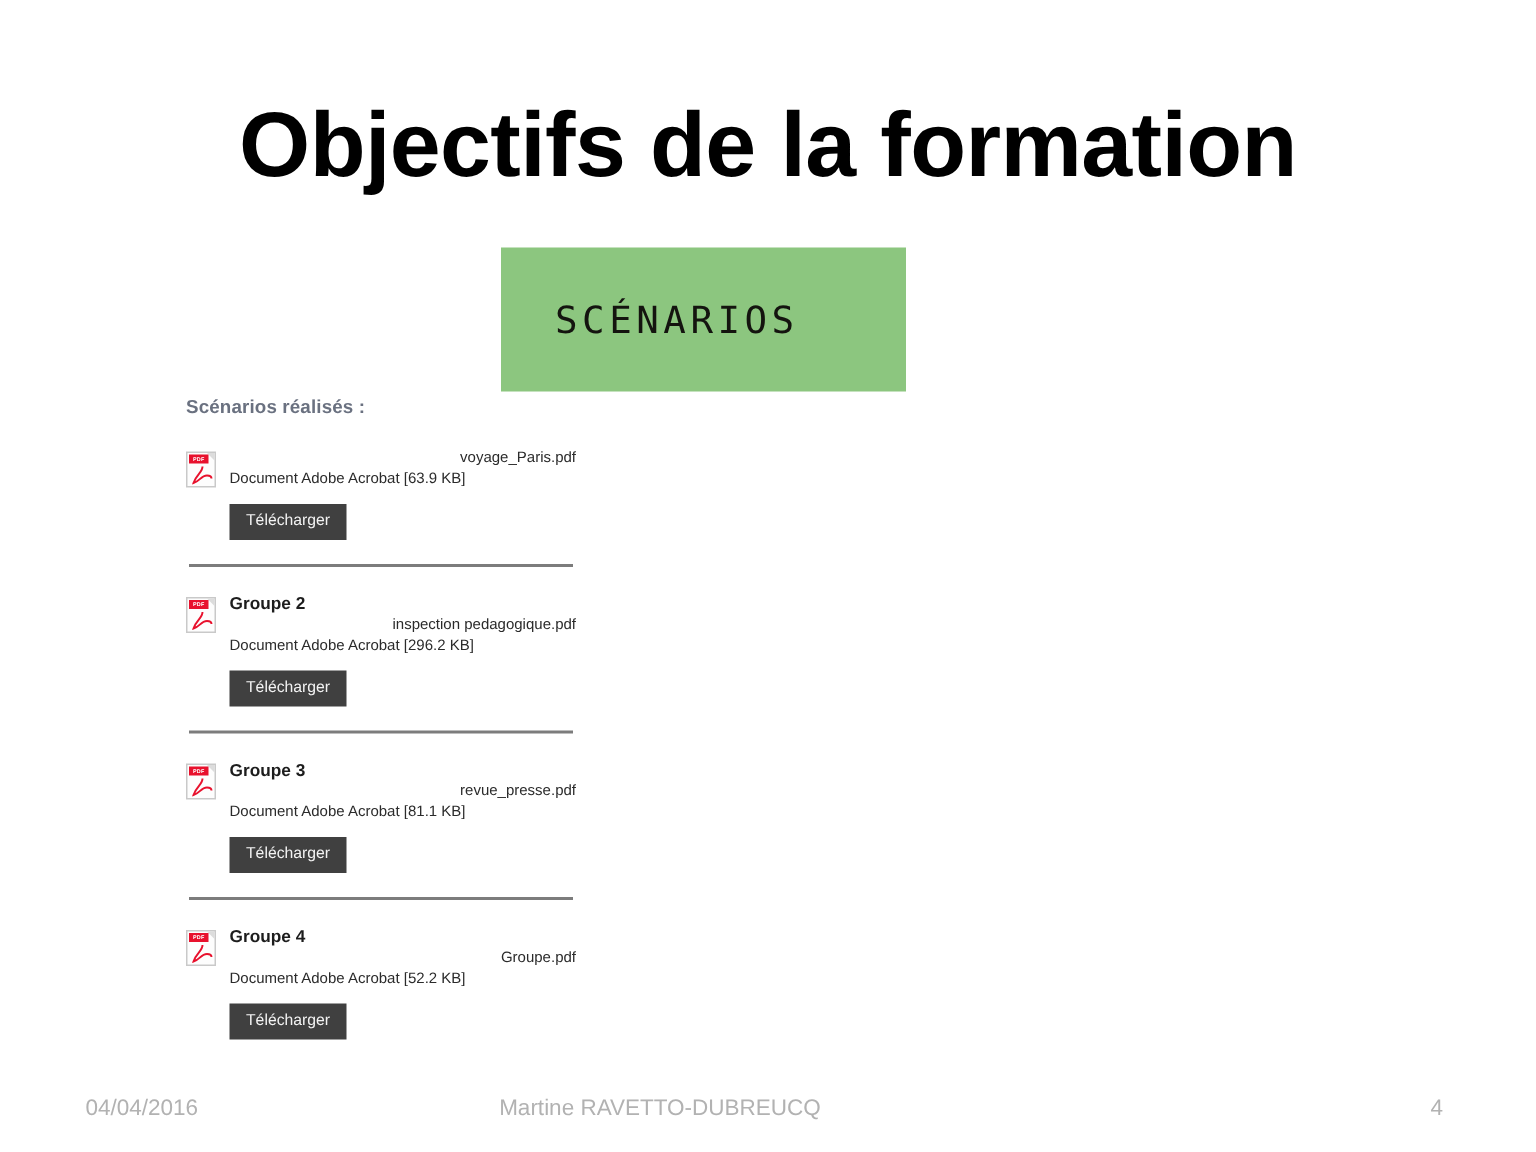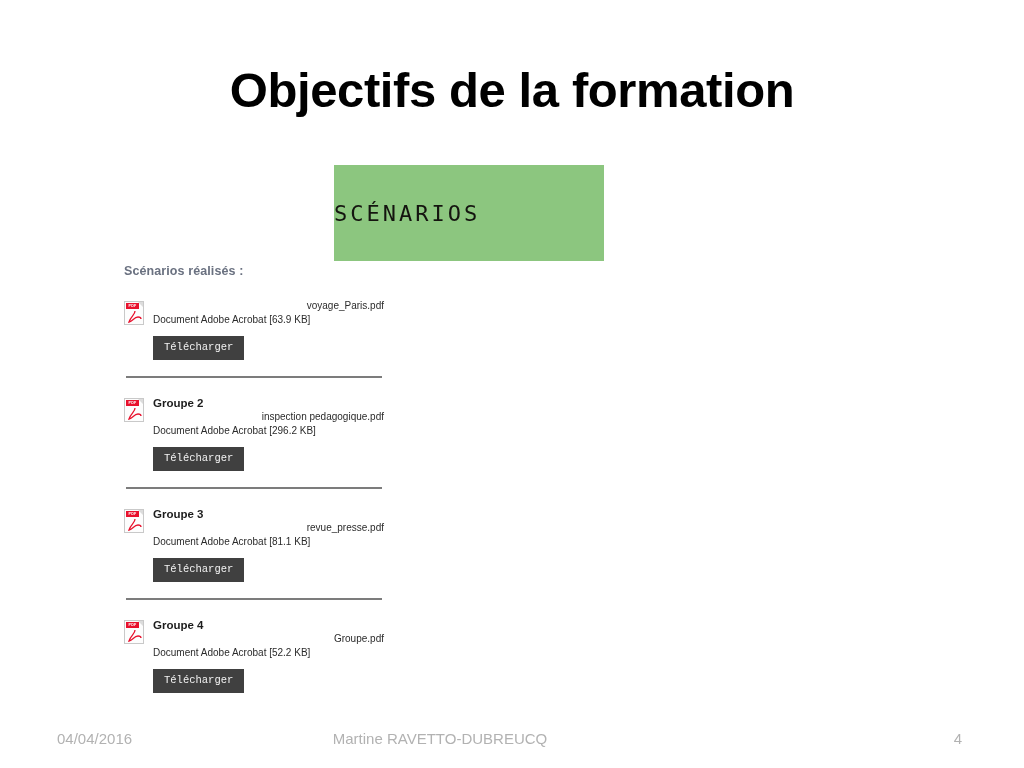--- a/index.html
+++ b/index.html
@@ -17,21 +17,21 @@
     position: relative;
   }
 
   
   .slide-title {
     position: absolute;
     left: 0;
     top: 64px;
     width: 1024px;
     text-align: center;
-    font-size: 49px;
+    font-size: 61px;
     font-weight: bold;
     color: #000000;
     letter-spacing: -0.4px;
     line-height: 1.08;
     white-space: nowrap;
   }
 
   
   .scenarios-banner {
     position: absolute;
@@ -39,23 +39,24 @@
     top: 165px;
     width: 270px;
     height: 96px;
     background: #8cc67f;
     display: flex;
     align-items: center;
   }
 
   .scenarios-banner-text {
     font-family: "DejaVu Sans Mono", monospace;
-    font-size: 22px;
+    font-size: 25px;
     color: #14140f;
     letter-spacing: 3px;
+    padding-left: 36px;
     white-space: nowrap;
   }
 
   
   .doc-block {
     position: absolute;
     left: 124px;
     top: 264px;
     width: 300px;
   }
@@ -139,21 +140,21 @@
 
   .download-btn {
     display: inline-block;
     margin-top: 9px;
     padding: 6px 11px 7px 11px;
     background: #404040;
     color: #f2f2f2;
     font-size: 10.5px;
     line-height: 11px;
     border: none;
-    font-family: Liberation Mono, monospace;
+    font-family: Liberation Sans, sans-serif;
     cursor: pointer;
   }
 
   .file-separator {
     height: 0;
     border-top: 2px solid #7c7c7c;
     margin: 16px 0 15px 2px;
     width: 256px;
   }
 

